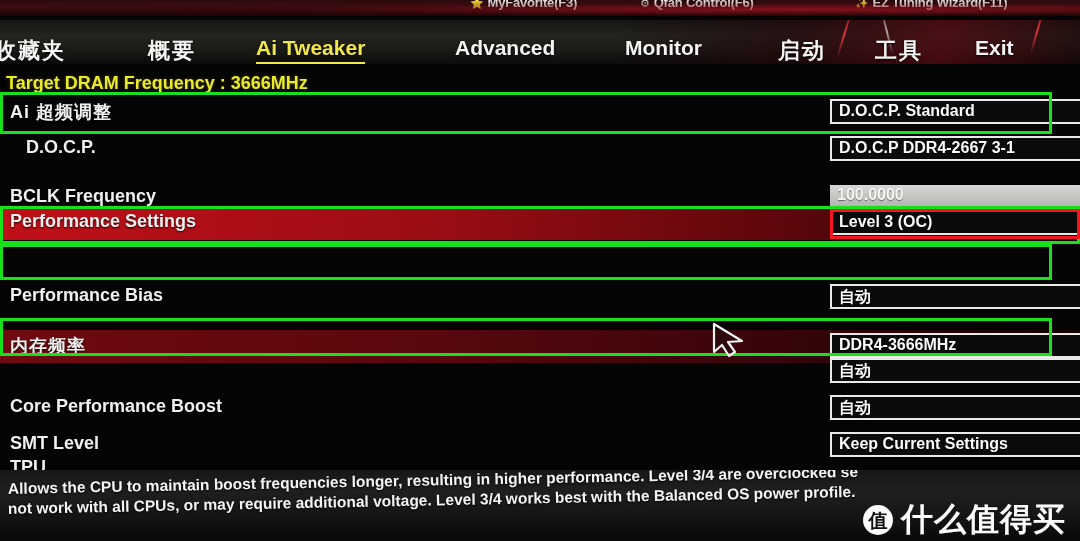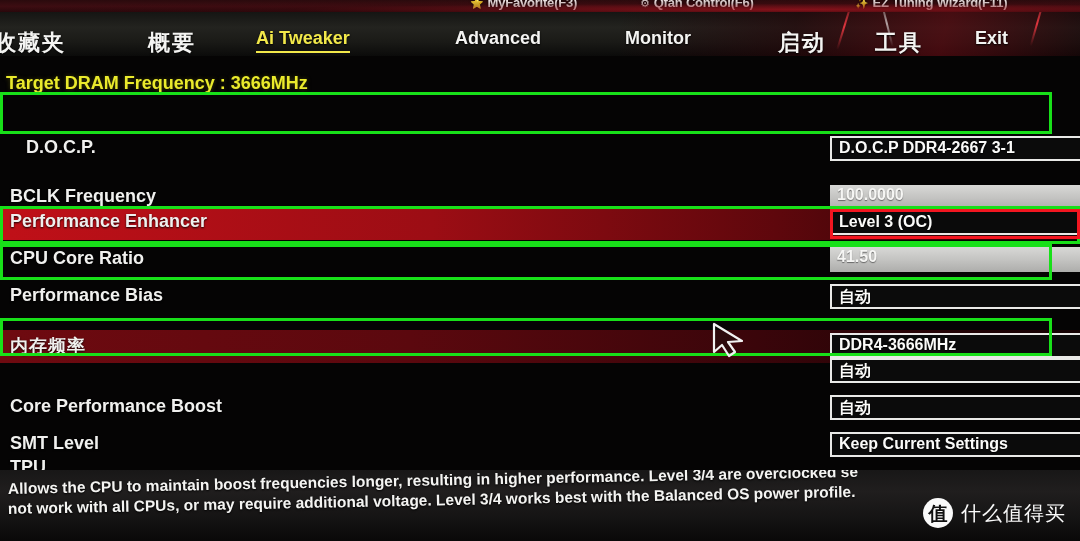--- a/index.html
+++ b/index.html
@@ -49,21 +49,21 @@
     font-size: 11px;
     opacity: .95;
   }
   .sc-myfav  { left: 470px; }
   .sc-qfan   { left: 640px; }
   .sc-ez     { left: 855px; }
 
   
   .menubar {
     position: absolute;
-    left: 0; top: 12px;
+    left: 0; top: 20px;
     width: 1080px; height: 44px;
     background: linear-gradient(180deg, #151513 0%, #23231f 35%, #1a1a17 68%, #0b0b0a 100%);
     overflow: hidden;
   }
   .menubar::before {
     content: "";
     position: absolute; right: 0; top: 0;
     width: 460px; height: 100%;
     background: linear-gradient(105deg, rgba(0,0,0,0) 0%, rgba(40,4,8,.55) 38%, rgba(95,8,16,.65) 70%, rgba(30,3,6,.5) 100%);
   }
@@ -74,21 +74,21 @@
     background: linear-gradient(180deg, rgba(255,40,50,0) 0%, rgba(255,60,70,.85) 55%, rgba(255,40,50,0) 100%);
     transform-origin: top center;
   }
   .streak.s1 { left: 852px; top: -14px; height: 54px; transform: rotate(17deg); }
   .streak.s2 { left: 880px; top: -12px; height: 48px; transform: rotate(-14deg); background: linear-gradient(180deg, rgba(255,255,255,0) 0%, rgba(230,225,225,.7) 50%, rgba(255,255,255,0) 100%); }
   .streak.s3 { left: 1044px; top: -16px; height: 52px; transform: rotate(16deg); }
 
   .menu-item {
     position: absolute;
     top: 16px;
-    font-size: 18px;
+    font-size: 21px;
     font-weight: bold;
     color: #f4f4f2;
     white-space: nowrap;
     text-shadow: 0 1px 2px rgba(0,0,0,.95);
   }
   .menu-item.cjk { font-size: 22px; letter-spacing: 2px; }
   .menu-item.active {
     color: #f2e84a;
     border-bottom: 2px solid #f2e84a;
     padding-bottom: 2px;
@@ -227,22 +227,22 @@
     color: #111;
     font-size: 19px;
     font-weight: bold;
     display: flex;
     align-items: center;
     justify-content: center;
     line-height: 1;
   }
   .wm-text {
     color: #fafafa;
-    font-size: 20px;
-    font-weight: normal;
+    font-size: 32px;
+    font-weight: bold;
     letter-spacing: 1px;
     white-space: nowrap;
   }
 
   
   .cursor {
     position: absolute;
     left: 712px; top: 322px;
     width: 34px; height: 38px;
   }
@@ -276,48 +276,48 @@
     <div class="menu-item mi-mon">Monitor</div>
     <div class="menu-item cjk mi-boot">启动</div>
     <div class="menu-item cjk mi-tool">工具</div>
     <div class="menu-item mi-exit">Exit</div>
   </div>
 
   <div class="target-line tl-dram">Target DRAM Frequency : 3666MHz</div>
 
   <div class="settings">
 
+    <div class="row" style="top:0px;">
+      <div class="label cjk">Ai 超频调整</div>
+      <div class="vbox">
+        <div class="vtext">D.O.C.P. Standard</div>
+      </div>
+    </div>
 
     <div class="row" style="top:37px;">
       <div class="label indent">D.O.C.P.</div>
       <div class="vbox" style="width:262px;">
         <div class="vtext">D.O.C.P DDR4-2667 3-1</div>
       </div>
     </div>
 
     <div class="row" style="top:86px;">
       <div class="label">BCLK Frequency</div>
       <div class="vbox grey">
         <div class="vtext">100.0000</div>
       </div>
     </div>
 
     <div class="row selected" style="top:111px;">
-      <div class="label">Performance Enhancer</div>
+      <div class="label">Performance Settings</div>
       <div class="vbox onred">
         <div class="vtext">Level 3 (OC)</div>
       </div>
     </div>
 
-    <div class="row" style="top:148px;">
-      <div class="label">CPU Core Ratio</div>
-      <div class="vbox grey">
-        <div class="vtext">41.50</div>
-      </div>
-    </div>
 
     <div class="row" style="top:185px;">
       <div class="label">Performance Bias</div>
       <div class="vbox">
         <div class="vtext">自动</div>
       </div>
     </div>
 
     <div class="row selected dim" style="top:222px;margin-top:12px;">
       <div class="label cjk">内存频率</div>

